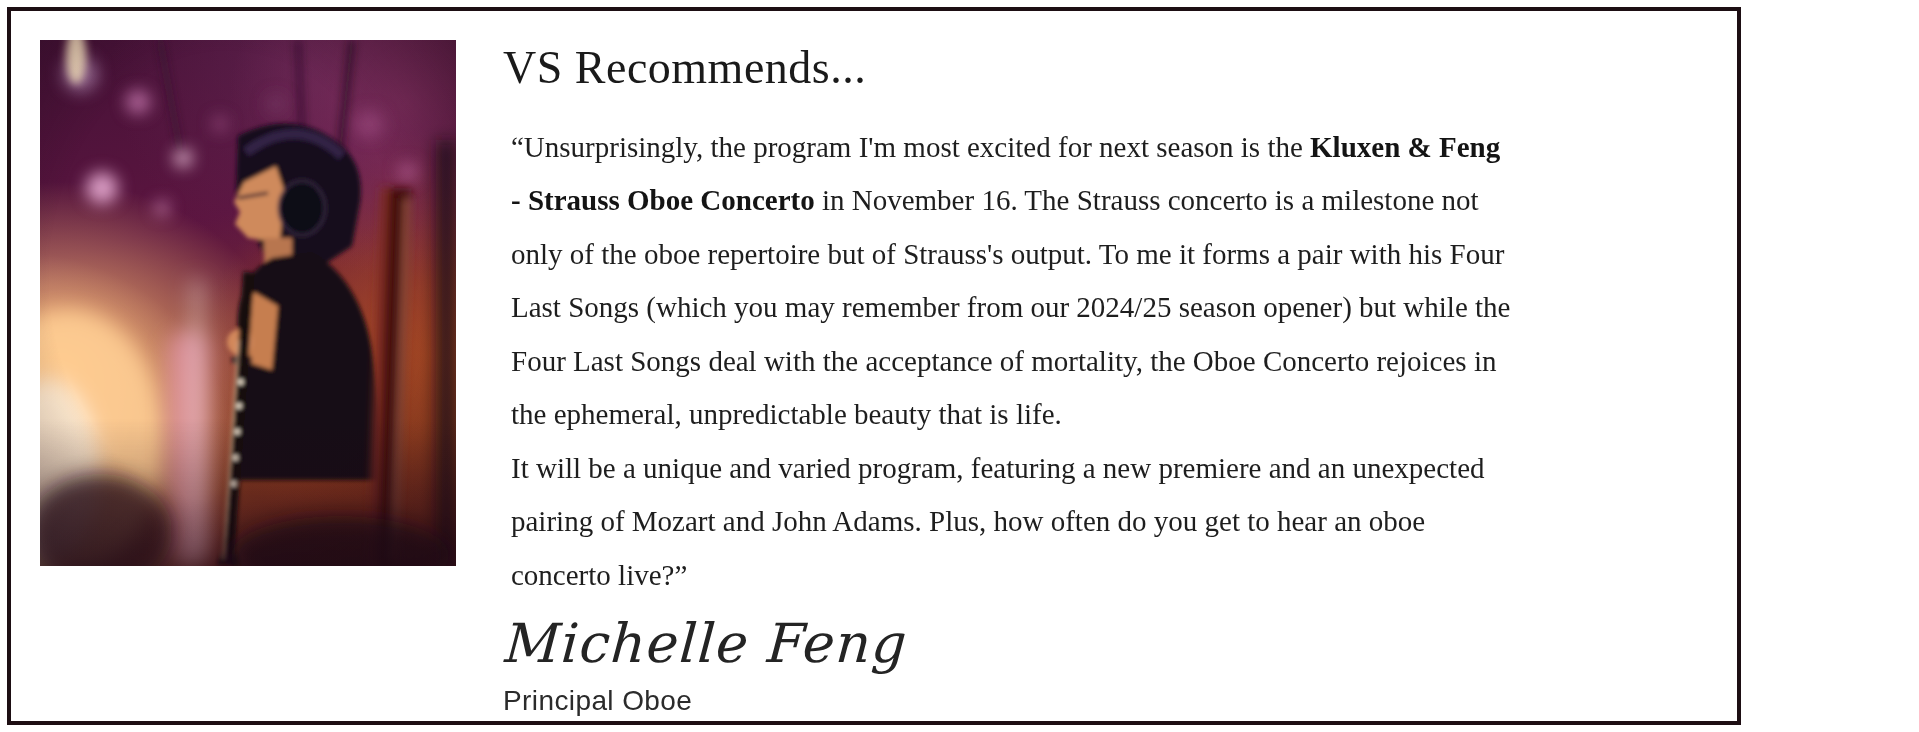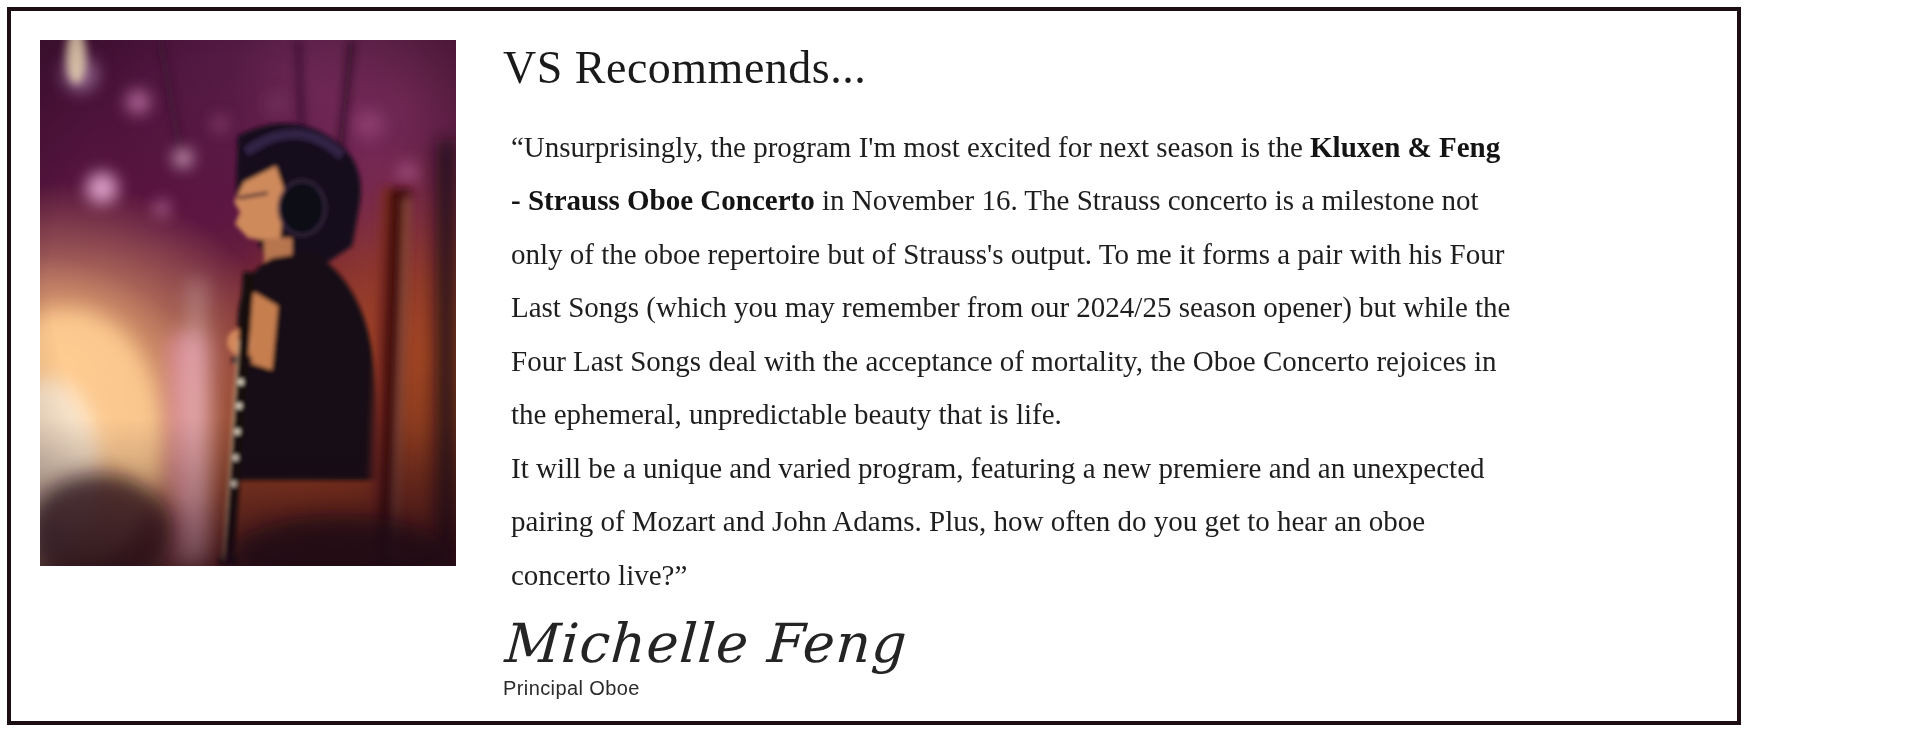--- a/index.html
+++ b/index.html
@@ -36,22 +36,22 @@
   }
   .quote{margin:8px;font-size:29px;line-height:53.5px;color:#1e1e1e;}
   .quote strong{font-weight:700;color:#141414;}
   .signature{
     margin-top:10px;
     font-family:"DejaVu Serif", serif;font-style:italic;font-weight:400;
     font-size:54px;color:#242424;letter-spacing:1px;transform:skewX(-4deg);
     transform-origin:left bottom;line-height:1.2;
   }
   .role{
-    margin-top:0px;
-    font-family:"Liberation Sans", sans-serif;font-size:20px;font-weight:500;
+    margin-top:8px;
+    font-family:"Liberation Sans", sans-serif;font-size:28px;font-weight:500;
     color:#2b2b2b;letter-spacing:.4px;
   }
 </style>
 </head>
 <body>
 
 <div class="page">
   <div class="frame"></div>
 
   <div class="photo">

